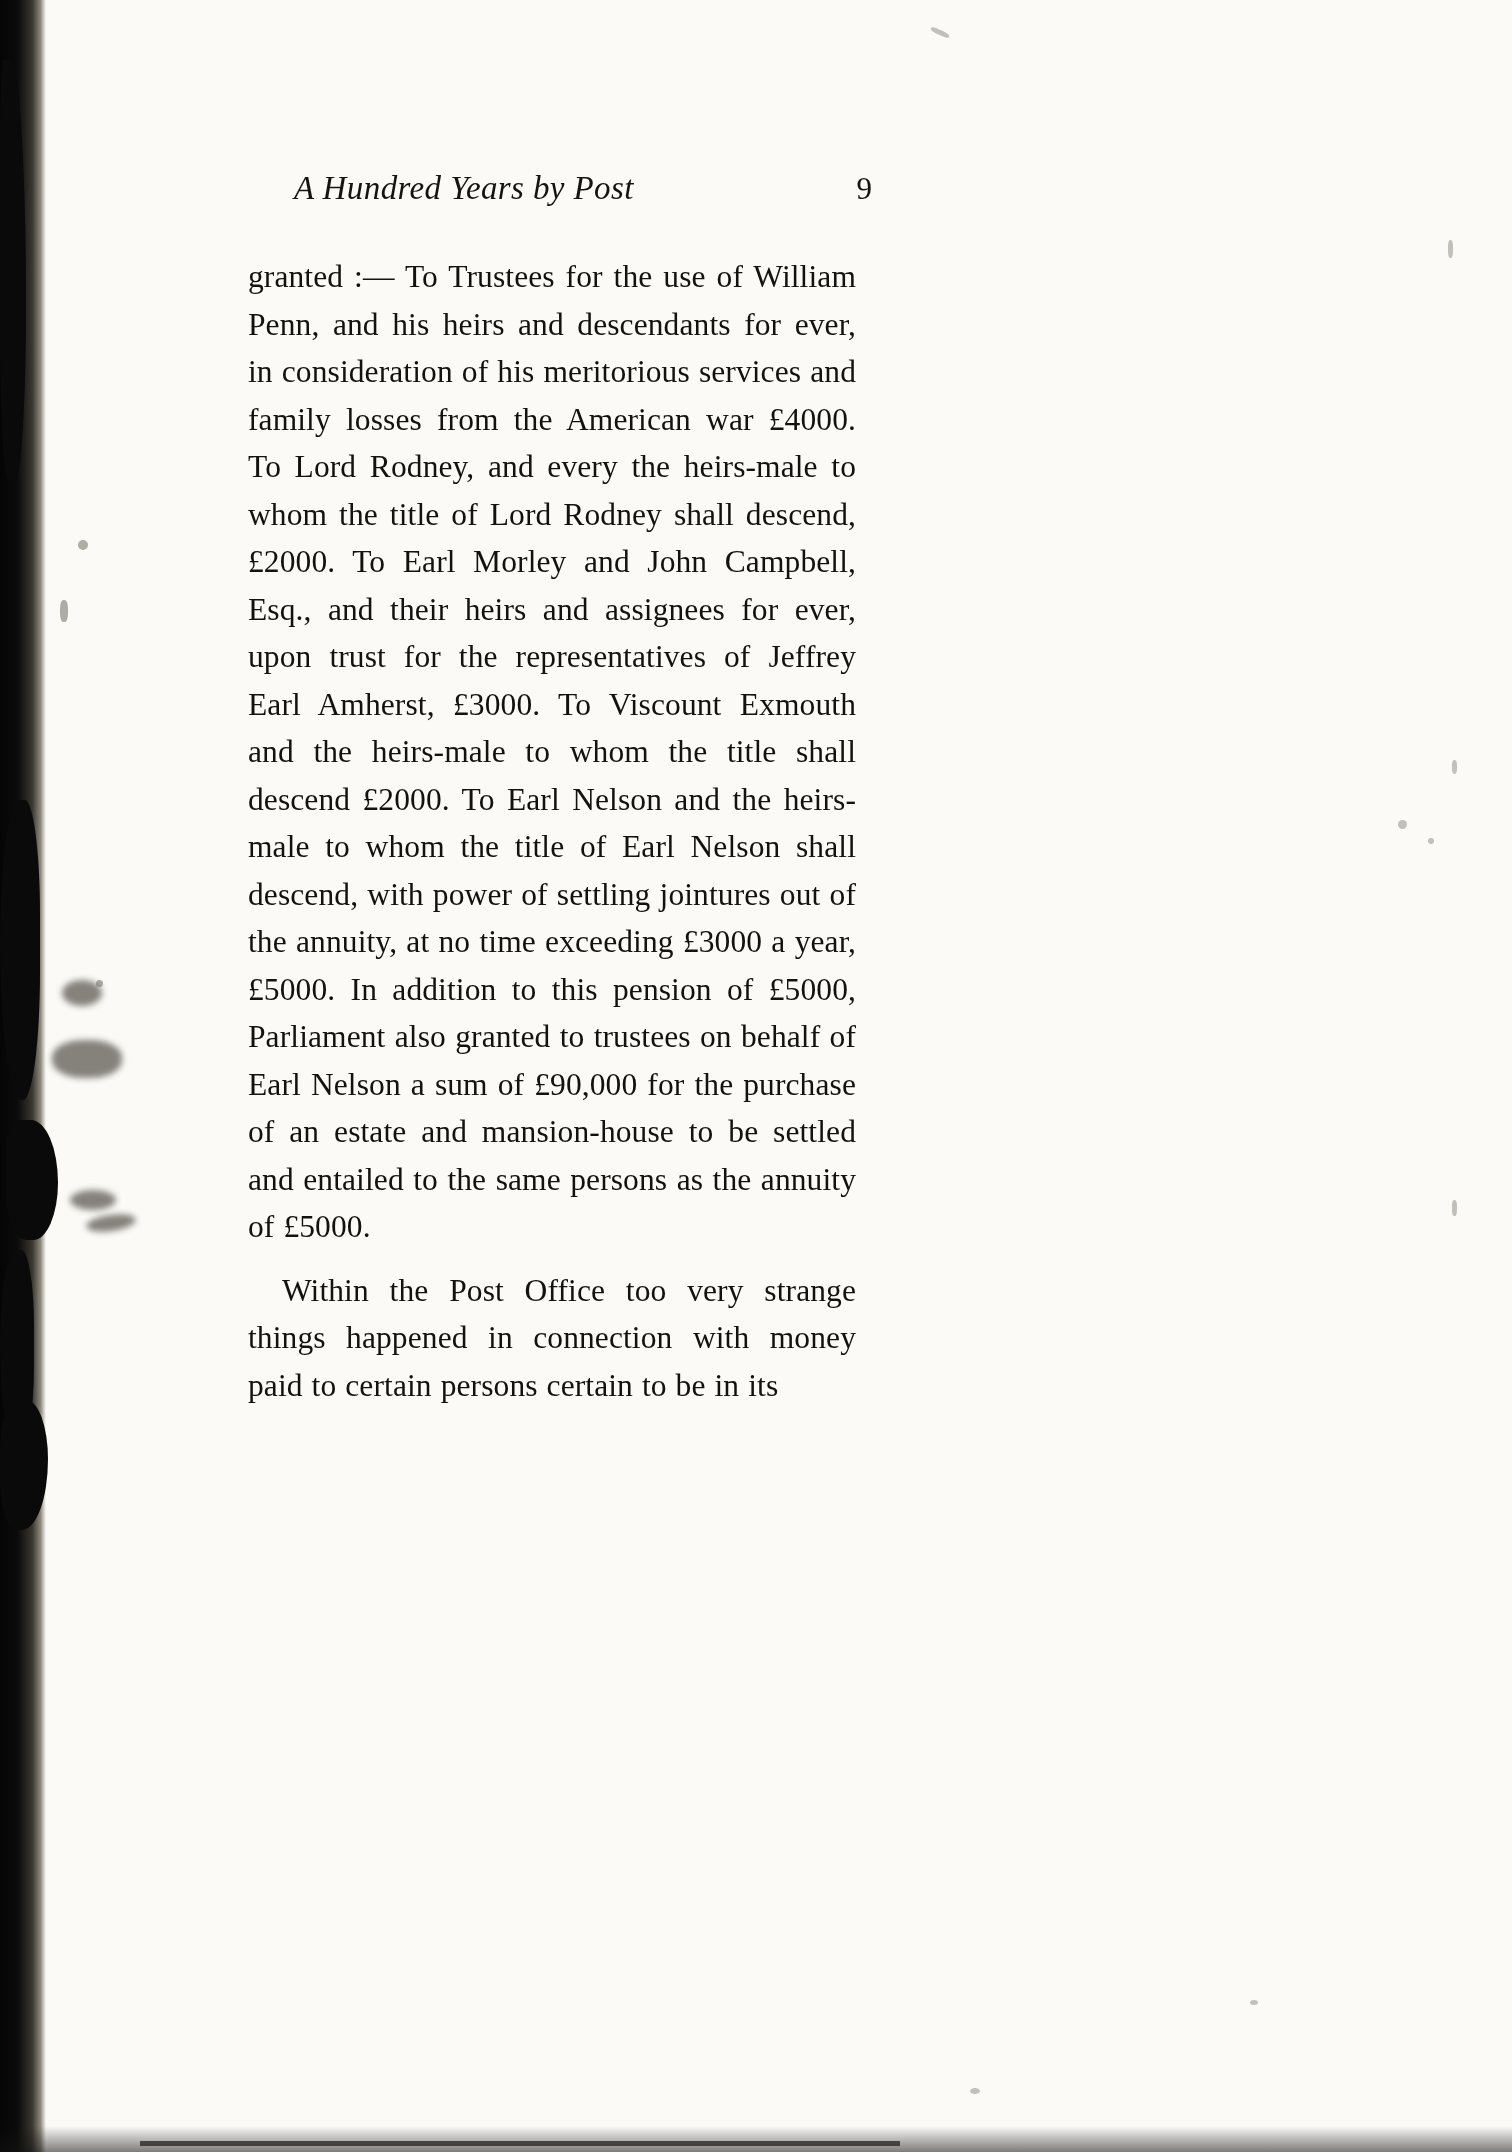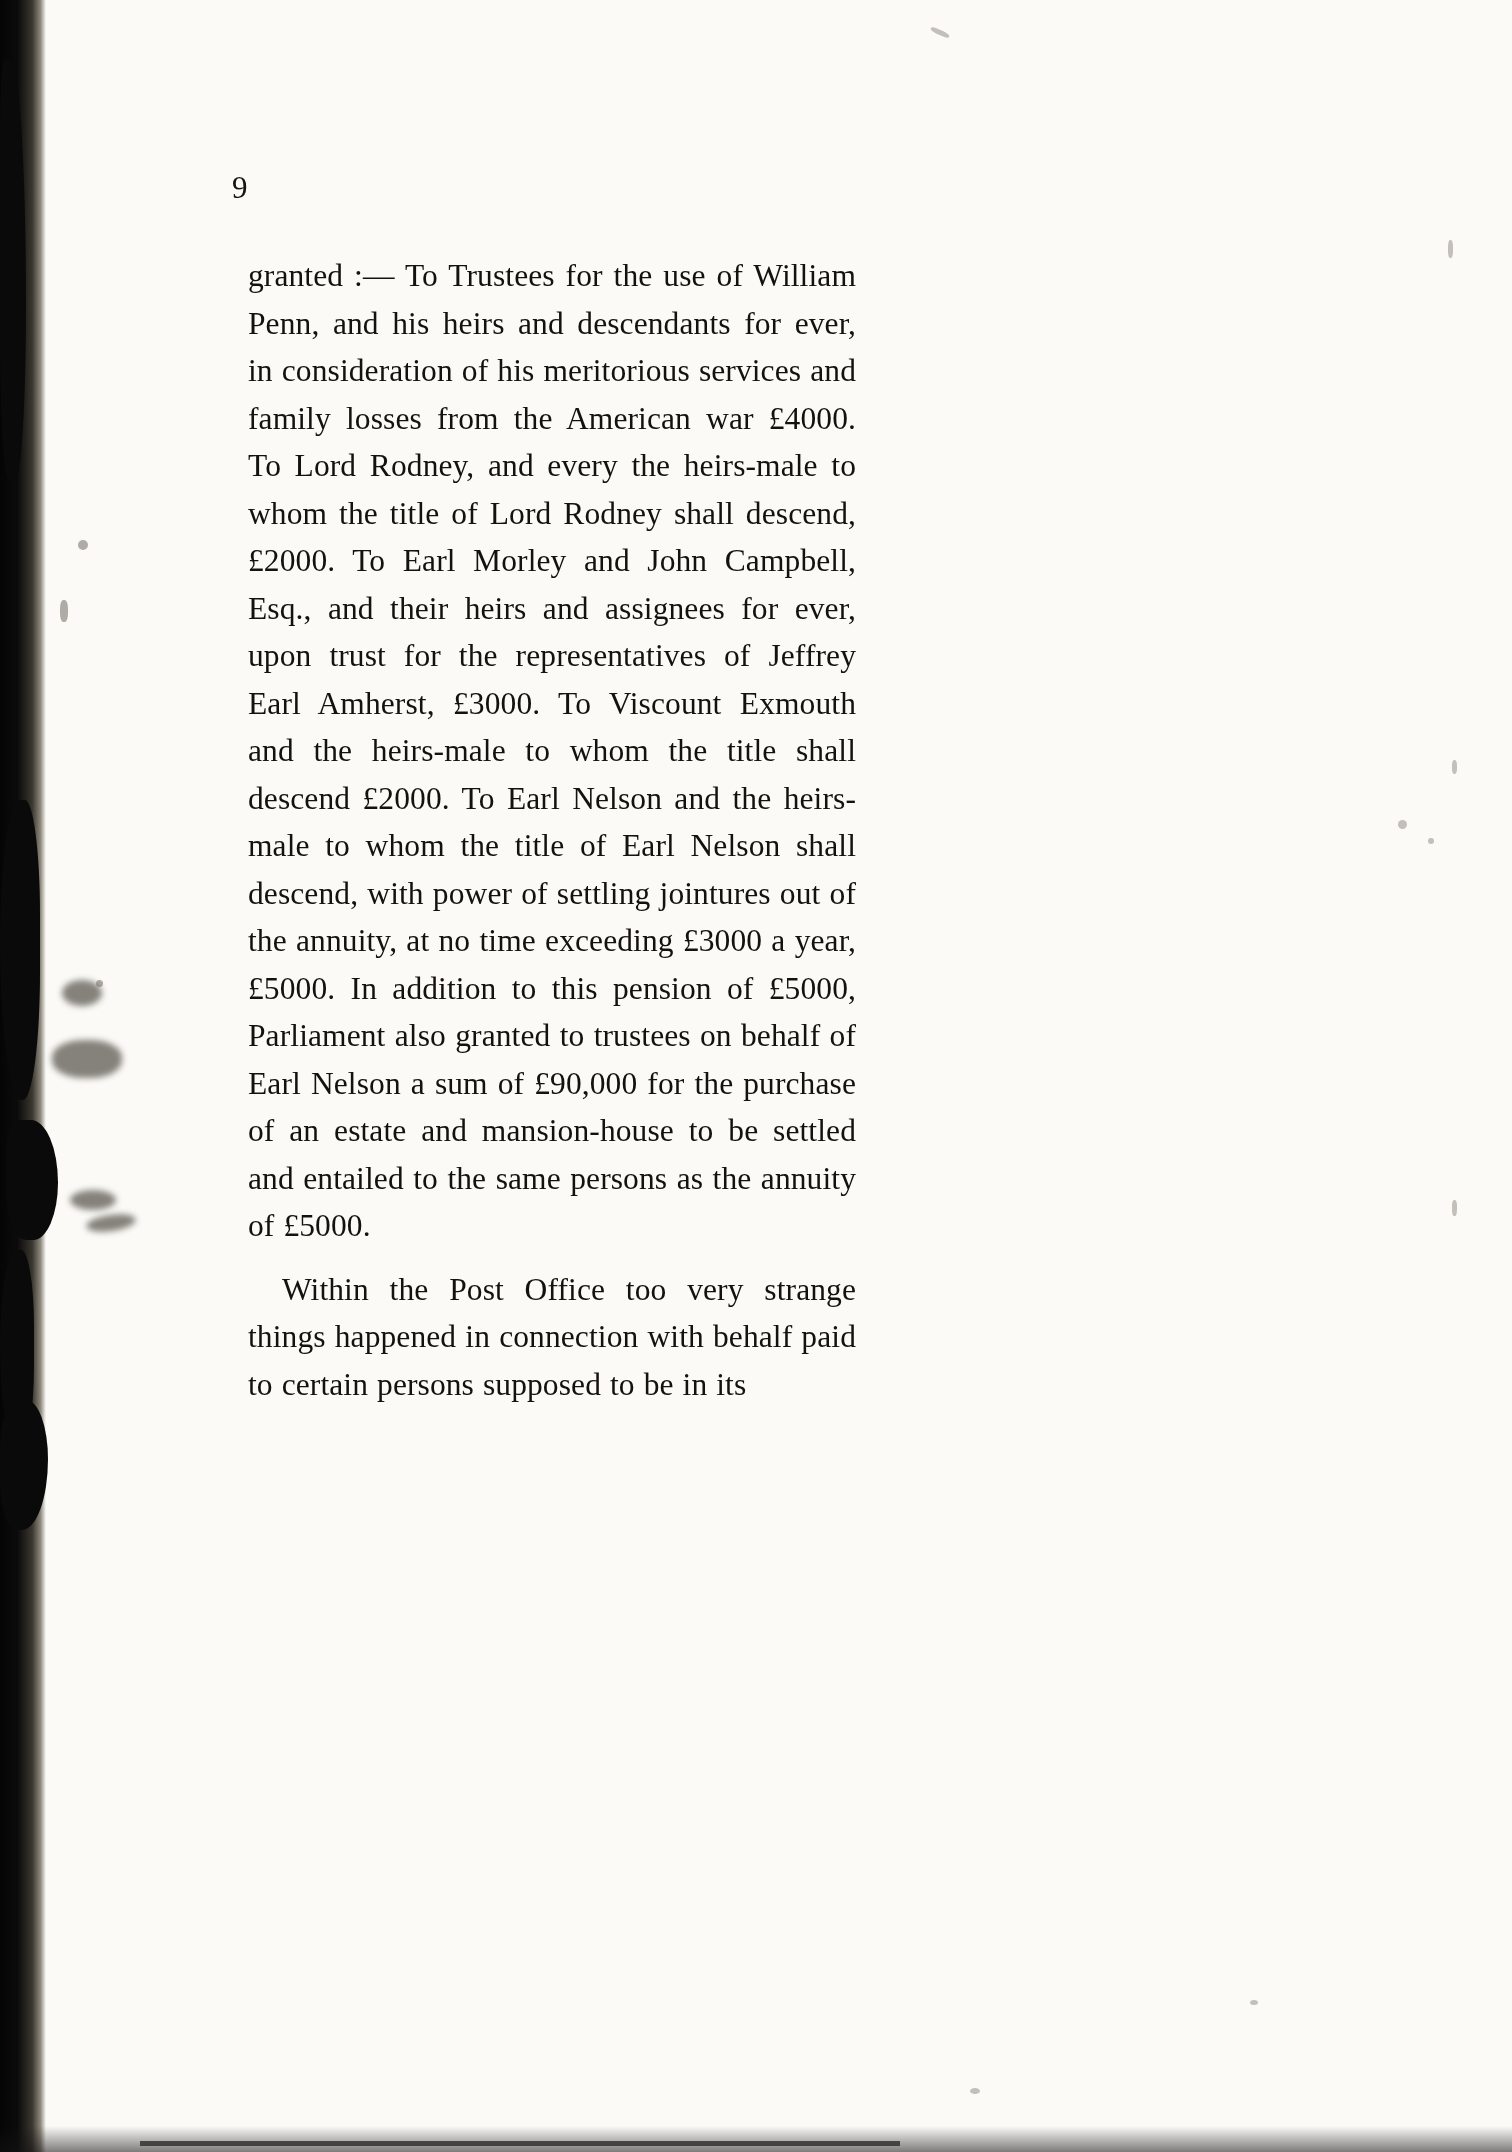--- a/index.html
+++ b/index.html
@@ -159,25 +159,26 @@
   <div class="margin-speck" style="left:1250px; top:2000px; width:8px; height:5px;"></div>
   <div class="margin-speck" style="left:970px; top:2088px; width:10px; height:6px;"></div>
   <div class="margin-speck" style="left:1448px; top:240px; width:5px; height:18px; border-radius:40%;"></div>
   <div class="margin-speck" style="left:1452px; top:760px; width:5px; height:14px; border-radius:40%;"></div>
   <div class="margin-speck" style="left:1452px; top:1200px; width:5px; height:16px; border-radius:40%;"></div>
   <div class="margin-speck" style="left:930px; top:30px; width:20px; height:5px; border-radius:40%; transform:rotate(25deg);"></div>
 
   <div class="content">
 
     <div class="header-line">
+      <div class="running-title">A Hundred Years by Post</div>
       <div class="folio">9</div>
     </div>
 
     <p class="para">granted :— To Trustees for the use of William Penn, and his heirs and descendants for ever, in consideration of his meritorious services and family losses from the American war £4000.  To Lord Rodney, and every the heirs-male to whom the title of Lord Rodney shall descend, £2000.  To Earl Morley and John Campbell, Esq., and their heirs and assignees for ever, upon trust for the representatives of Jeffrey Earl Amherst, £3000. To Viscount Exmouth and the heirs-male to whom the title shall descend £2000.  To Earl Nelson and the heirs-male to whom the title of Earl Nelson shall descend, with power of settling jointures out of the annuity, at no time exceeding £3000 a year, £5000.  In addition to this pension of £5000, Parliament also granted to trustees on behalf of Earl Nelson a sum of £90,000 for the purchase of an estate and mansion-house to be settled and entailed to the same persons as the annuity of £5000.</p>
 
-    <p class="para">Within the Post Office too very strange things happened in connection with behalf paid to certain persons supposed to be in its</p>
+    <p class="para">Within the Post Office too very strange things happened in connection with money paid to certain persons certain to be in its</p>
 
   </div>
 
   <div class="bottom-edge"></div>
   <div class="bottom-bar"></div>
 
 </div>
 
 </body></html>

